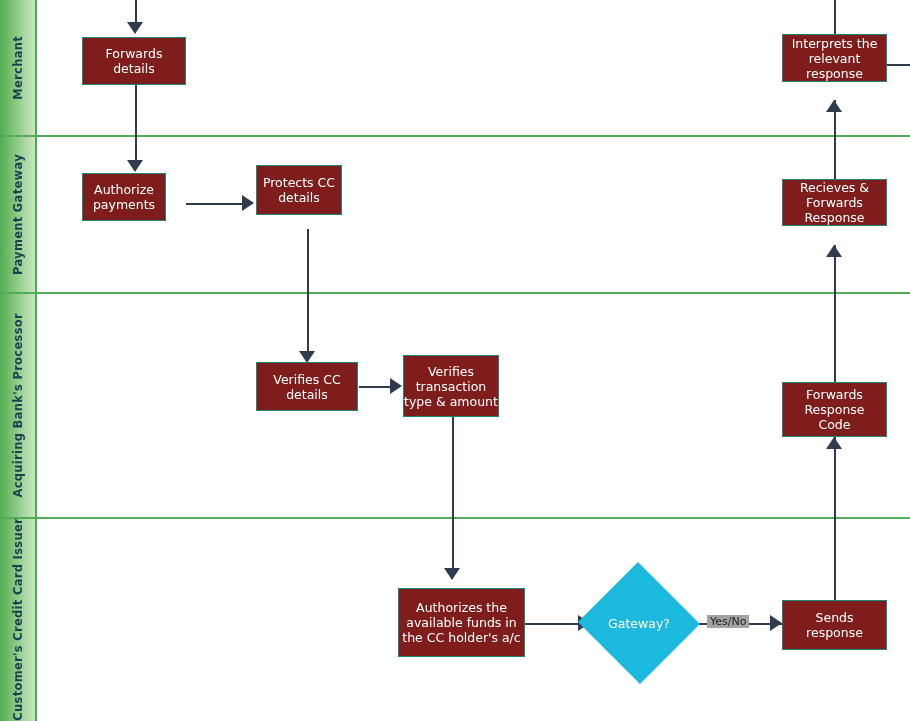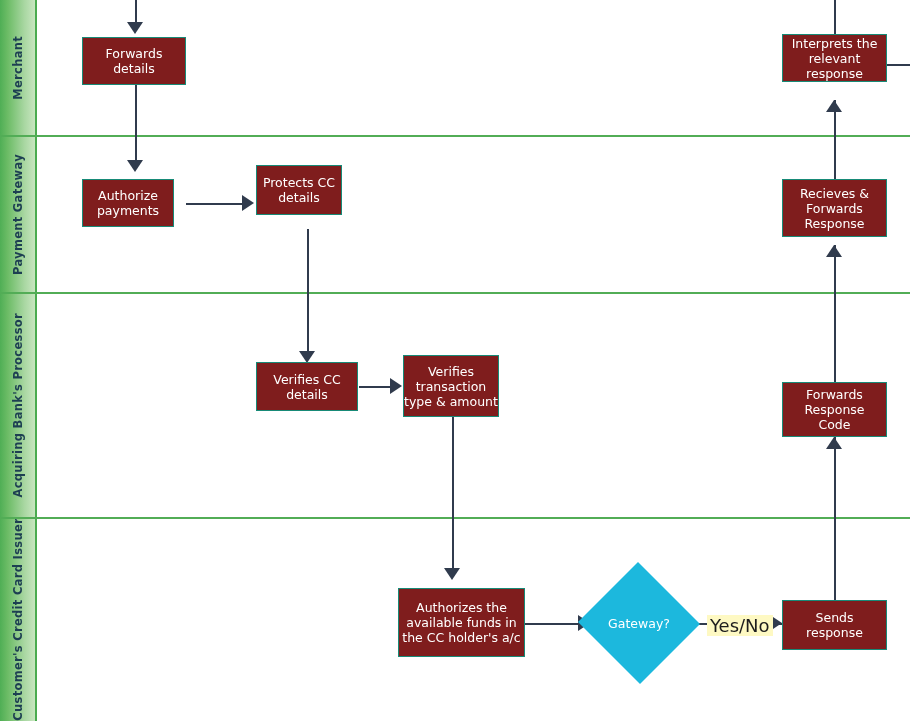--- a/index.html
+++ b/index.html
@@ -135,23 +135,23 @@
     border-right: 8px solid transparent;
     border-bottom: 12px solid #303b4d;
   }
   .arrow-right {
     border-top: 8px solid transparent;
     border-bottom: 8px solid transparent;
     border-left: 12px solid #303b4d;
   }
   .edge-label {
     position: absolute;
-    font-size: 18px;
+    font-size: 11px;
     color: #1d1d1d;
-    background: #fef9c3;
+    background: #a3a3a3;
     padding: 0 3px;
     white-space: nowrap;
     z-index: 4;
   }
 </style>
 </head>
 <body>
 
 <div id="canvas">
 
@@ -226,29 +226,29 @@
   <div class="vline" style="left:834px; top:-2px; height:36px;"></div>
 
   <div class="node" style="left:82px; top:37px; width:104px; height:48px;">
     <span class="nlabel">Forwards<br>details</span>
   </div>
 
   <div class="node" style="left:782px; top:34px; width:105px; height:48px;">
     <span class="nlabel">Interprets the<br>relevant<br>response</span>
   </div>
 
-  <div class="node" style="left:82px; top:179px; width:92px; height:48px;">
+  <div class="node" style="left:82px; top:173px; width:84px; height:48px;">
     <span class="nlabel">Authorize<br>payments</span>
   </div>
 
   <div class="node" style="left:256px; top:165px; width:86px; height:50px;">
     <span class="nlabel">Protects CC<br>details</span>
   </div>
 
-  <div class="node" style="left:782px; top:179px; width:105px; height:58px;">
+  <div class="node" style="left:782px; top:179px; width:105px; height:47px;">
     <span class="nlabel">Recieves &amp;<br>Forwards<br>Response</span>
   </div>
 
   <div class="node" style="left:256px; top:362px; width:102px; height:49px;">
     <span class="nlabel">Verifies CC<br>details</span>
   </div>
 
   <div class="node" style="left:403px; top:355px; width:96px; height:62px;">
     <span class="nlabel">Verifies<br>transaction<br>type &amp; amount</span>
   </div>

